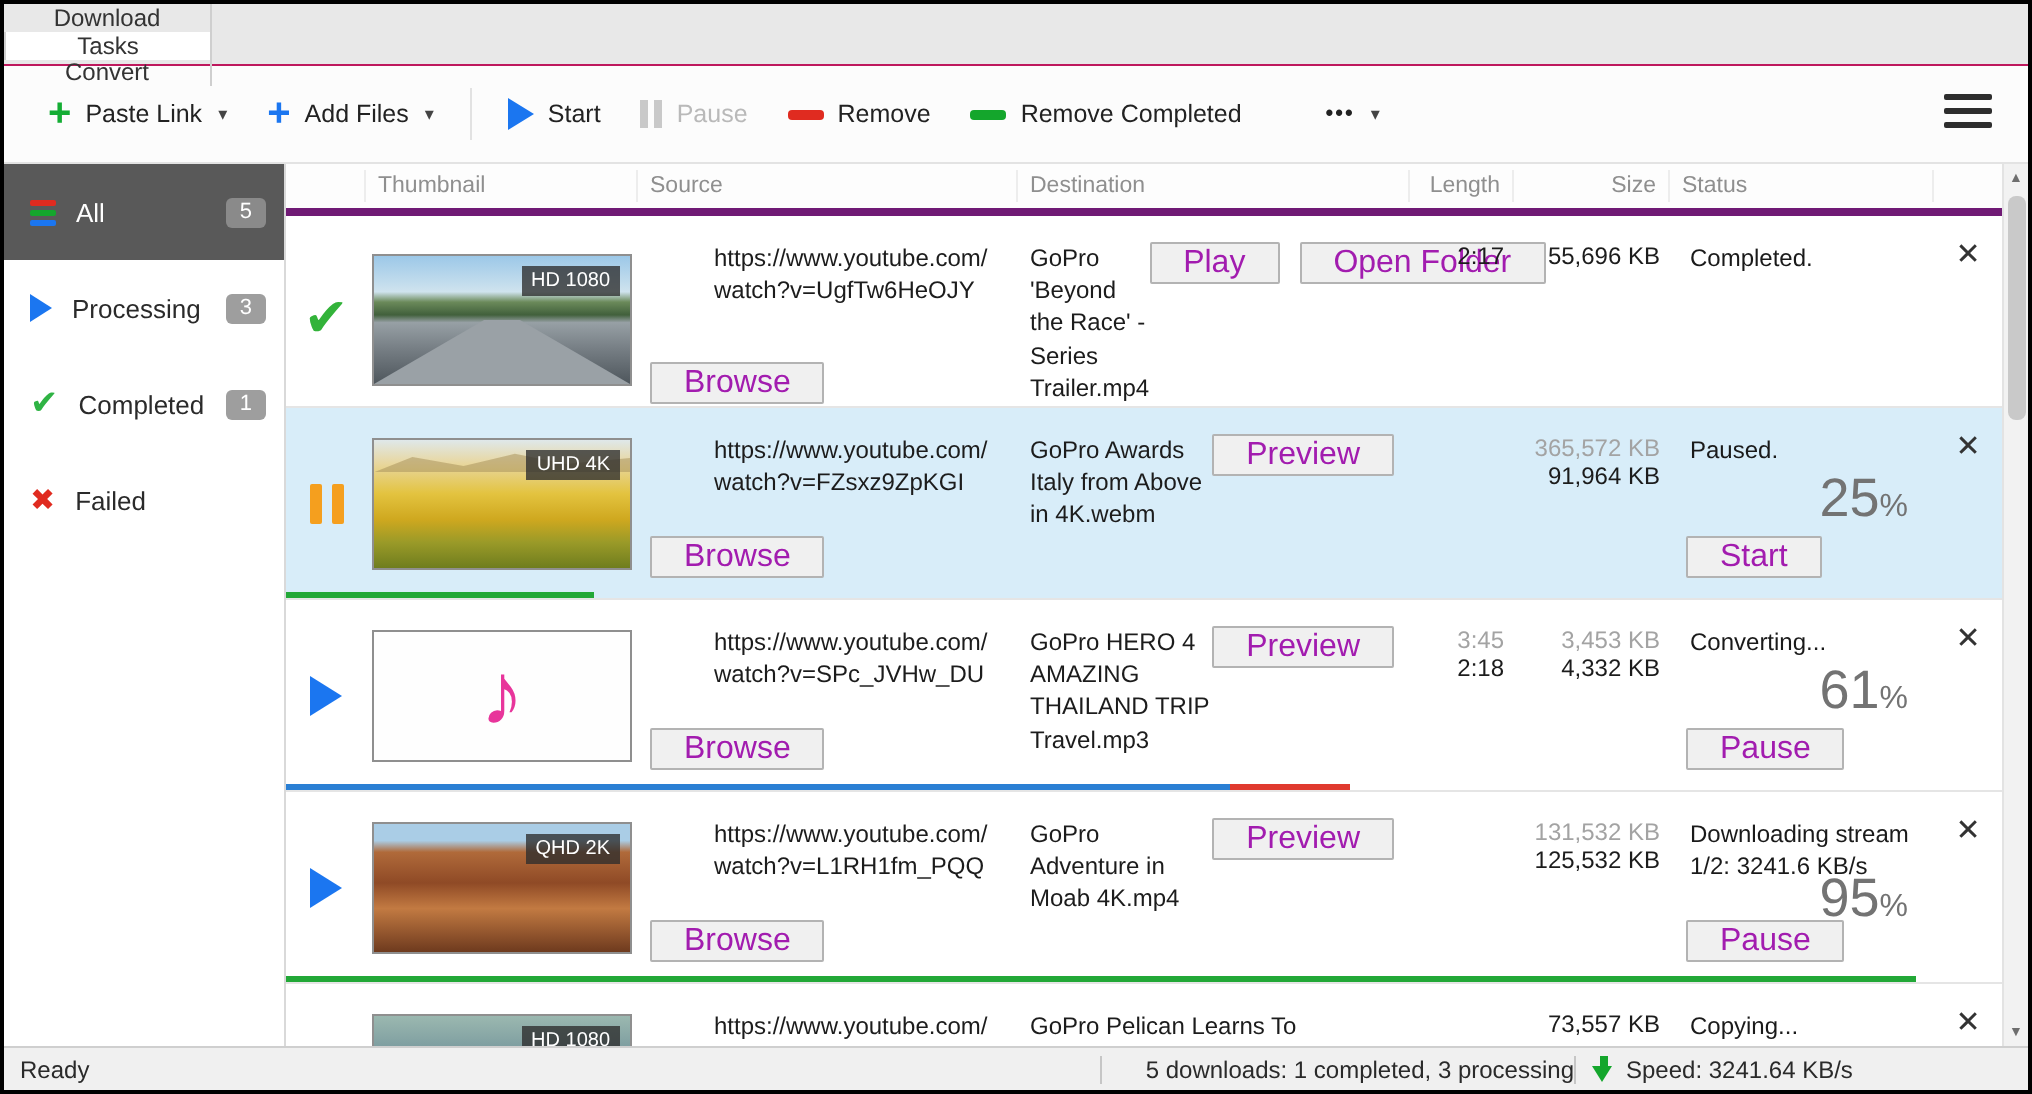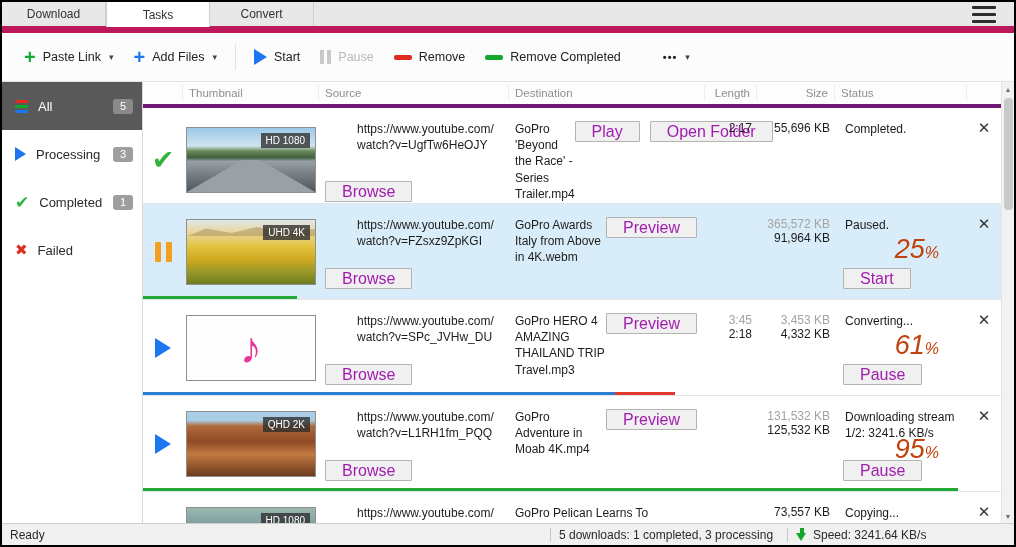--- a/index.html
+++ b/index.html
@@ -4,21 +4,21 @@
 <style>
   * { margin:0; padding:0; box-sizing:border-box; }
   html,body { background:#fff; }
   body { font-family:"Liberation Sans","DejaVu Sans",sans-serif; }
 
   .window { position:relative; width:1016px; height:547px; border:2px solid #000;
             background:#fff; overflow:hidden; font-size:12px; color:#1a1a1a; }
 
   
   .tabbar { height:31px; background:#e8e8e8; display:flex; align-items:stretch;
-            border-bottom:7px solid #be185d; }
+            border-bottom:1px solid #be185d;flex-direction:column; }
   .tab { width:104px; display:flex; align-items:center; justify-content:center;
          font-size:12px; color:#333; border-right:1px solid #cfcfcf; cursor:pointer; }
   .tab.active { background:#fff; margin-bottom:-1px; border-left:1px solid #cfcfcf; z-index:2; }
   .hamburger { margin-left:auto; align-self:center; margin-right:14px; display:flex;
                flex-direction:column; gap:4px; cursor:pointer; padding:4px; }
   .hamburger span { width:24px; height:3px; background:#2d2d2d; border-radius:1px; }
 
   
   .toolbar { height:49px; background:#fcfcfc; border-bottom:1px solid #e3e3e3;
              display:flex; align-items:center; padding:0 12px; }
@@ -106,21 +106,21 @@
   .c-dest { padding:13px 8px 10px 6px; display:flex; flex-direction:row;
             justify-content:space-between; align-items:flex-start; }
   .fname { font-size:12px; line-height:1.35; color:#1c1c1c; }
   .btnrow { display:flex; gap:10px; }
 
   .c-len, .c-size { padding:13px 5px 0 2px; text-align:right; font-size:12px; color:#1c1c1c; }
   .dim { color:#a3a3a3; }
 
   .c-status { position:relative; padding:13px 4px 10px 10px; font-size:12px; }
   .stext { line-height:1.35; }
-  .percent { position:absolute; right:28px; top:30px; color:#c2410c; font-size:27px;font-style:italic; }
+  .percent { position:absolute; right:13px; top:30px; color:#737373; font-size:27px; }
   .percent .pu { font-size:16px; }
   .action-btn { position:absolute; left:8px; bottom:10px; min-width:54px; }
 
   .c-close { padding-top:12px; text-align:center; }
   .xicon { font-size:15px; color:#333; cursor:pointer; line-height:1; }
 
   .progress { position:absolute; left:0; bottom:0; height:3px; width:100%; display:flex; z-index:2; }
   .progress i { display:block; height:100%; }
 
   
@@ -128,21 +128,21 @@
                border-left:1px solid #e3e3e3; display:flex; flex-direction:column; align-items:center; }
   .sb-btn { height:14px; width:100%; display:flex; align-items:center; justify-content:center;
             font-size:7px; color:#6e6e6e; cursor:pointer; }
   .sb-thumb { width:9px; height:112px; background:#c9c9c9; border-radius:4px; margin-top:2px; cursor:grab; }
   .sb-btn.down { margin-top:auto; }
 
   
   .statusbar { height:22px; background:#f0f0f0; border-top:1px solid #cfcfcf; display:flex;
                align-items:center; font-size:12px; color:#2a2a2a; padding:0 8px; }
   .sb-ready { flex:0 0 540px; }
-  .sb-downloads { flex:0 0 236px; padding-left:8px; }
+  .sb-downloads { flex:0 0 236px; padding-left:8px;text-align:right; }
   .sb-speed { display:flex; align-items:center; gap:6px; padding-left:8px; }
   .sdiv { width:1px; height:14px; background:#c6c6c6; }
   .speed-arrow { position:relative; width:11px; height:13px; flex:none; }
   .speed-arrow::before { content:""; position:absolute; left:3.5px; top:0; width:4px; height:6px; background:#14a62c; }
   .speed-arrow::after { content:""; position:absolute; left:0; top:5px;
                         border-left:5.5px solid transparent; border-right:5.5px solid transparent;
                         border-top:8px solid #14a62c; }
 </style>
 </head>
 <body>

